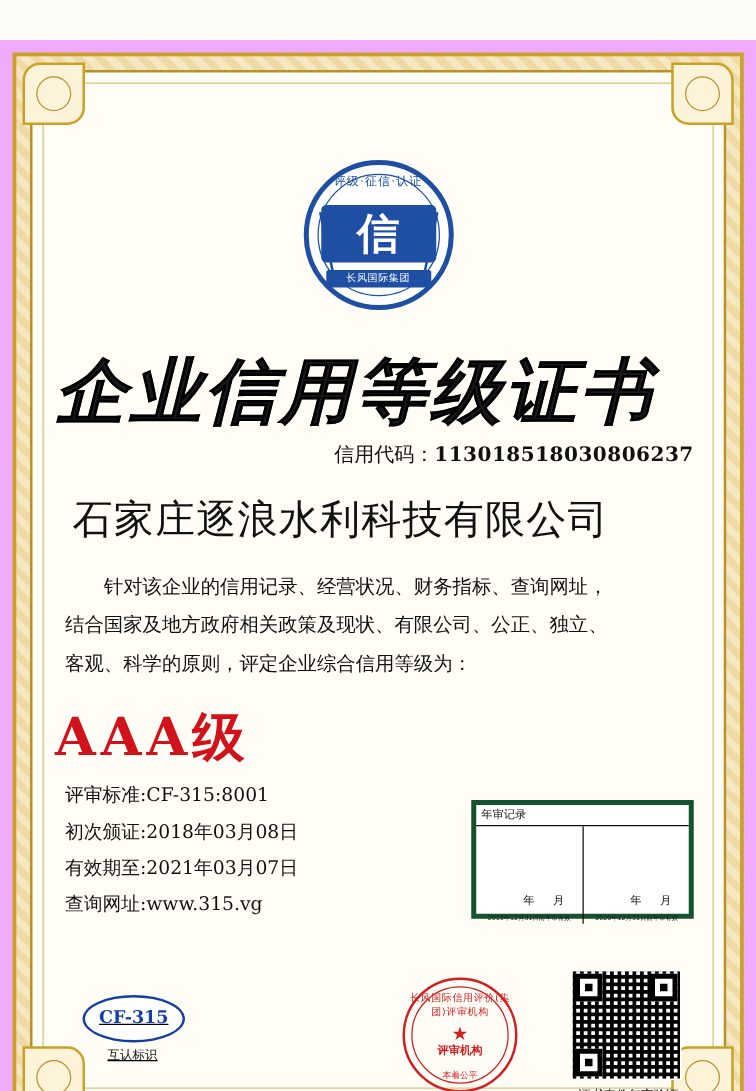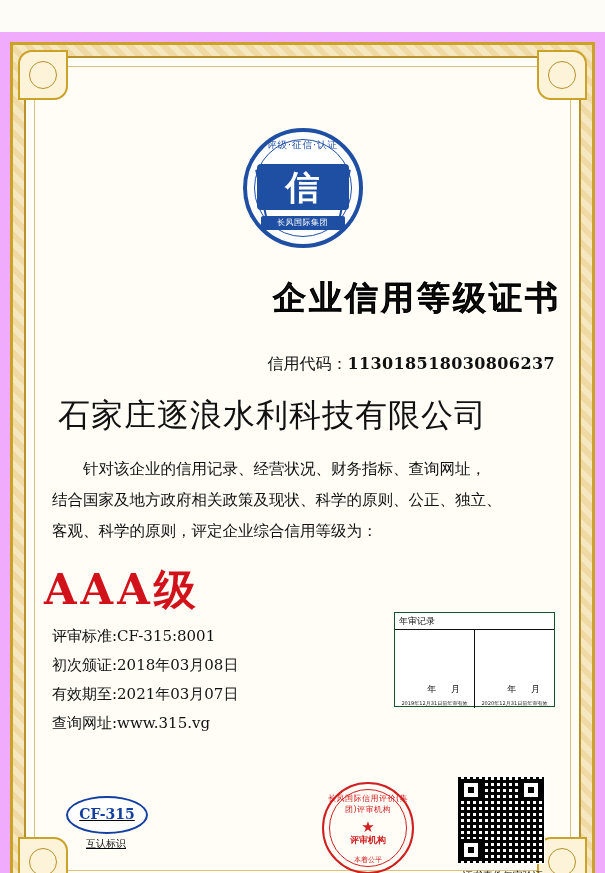--- a/index.html
+++ b/index.html
@@ -91,24 +91,25 @@
   .wheat-l,.wheat-r{
     position:absolute;top:36px;width:12px;height:48px;
     border-left:2px solid #1f4fa3;
   }
   .wheat-l{left:13px;transform:rotate(-12deg);}
   .wheat-r{right:13px;transform:rotate(12deg);border-left:none;border-right:2px solid #1f4fa3;}
 
   
   .main-title{
     position:absolute;left:0;right:0;top:200px;
-    text-align:right;
-    font-family:"DejaVu Serif","Liberation Serif",serif;
-    font-size:33px;font-weight:bold;color:#1a1a1a;
+    text-align:left;
+    font-family:"DejaVu Serif","Liberation Serif",serif;
+    font-size:57px;font-weight:bold;color:#1a1a1a;
     letter-spacing:3px;
+    font-style:italic;
     -webkit-text-stroke:0.4px #000;
   }
   .credit-code{
     position:absolute;right:6px;top:278px;
     font-size:16px;color:#111;
     font-family:"DejaVu Serif","Liberation Serif",serif;
   }
   .credit-code b{font-weight:bold;letter-spacing:.4px;}
   .company{
     position:absolute;left:14px;top:318px;
@@ -135,23 +136,23 @@
 
   .details{
     position:absolute;left:8px;top:546px;
     font-family:"DejaVu Serif","Liberation Serif",serif;
     font-size:15px;color:#111;line-height:29px;
   }
   .details div{white-space:nowrap;}
 
   
   .review-box{
-    position:absolute;right:6px;top:536px;
-    width:161px;height:95px;
-    border:1px solid #14532d;
+    position:absolute;right:6px;top:564px;
+    width:178px;height:95px;
+    border:4px solid #14532d;
     box-sizing:border-box;
     background:#fff;
   }
   .review-title{
     height:16px;line-height:16px;
     border-bottom:1px solid #111;
     font-size:9px;padding-left:4px;color:#111;
   }
   .review-cells{display:flex;height:78px;}
   .review-cell{
@@ -265,21 +266,21 @@
     <div class="main-title">企业信用等级证书</div>
 
     <div class="credit-code">
       <span>信用代码：</span><b>113018518030806237</b>
     </div>
 
     <div class="company">石家庄逐浪水利科技有限公司</div>
 
     <div class="para">
       <p class="indent">针对该企业的信用记录、经营状况、财务指标、查询网址，</p>
-      <p>结合国家及地方政府相关政策及现状、科学的原则、公正、独立、</p>
+      <p>结合国家及地方政府相关政策及现状、有限公司、公正、独立、</p>
       <p>客观、科学的原则，评定企业综合信用等级为：</p>
     </div>
 
     <div class="grade">AAA级</div>
 
     <div class="details">
       <div>评审标准:CF-315:8001</div>
       <div>初次颁证:2018年03月08日</div>
       <div>有效期至:2021年03月07日</div>
       <div>查询网址:www.315.vg</div>

